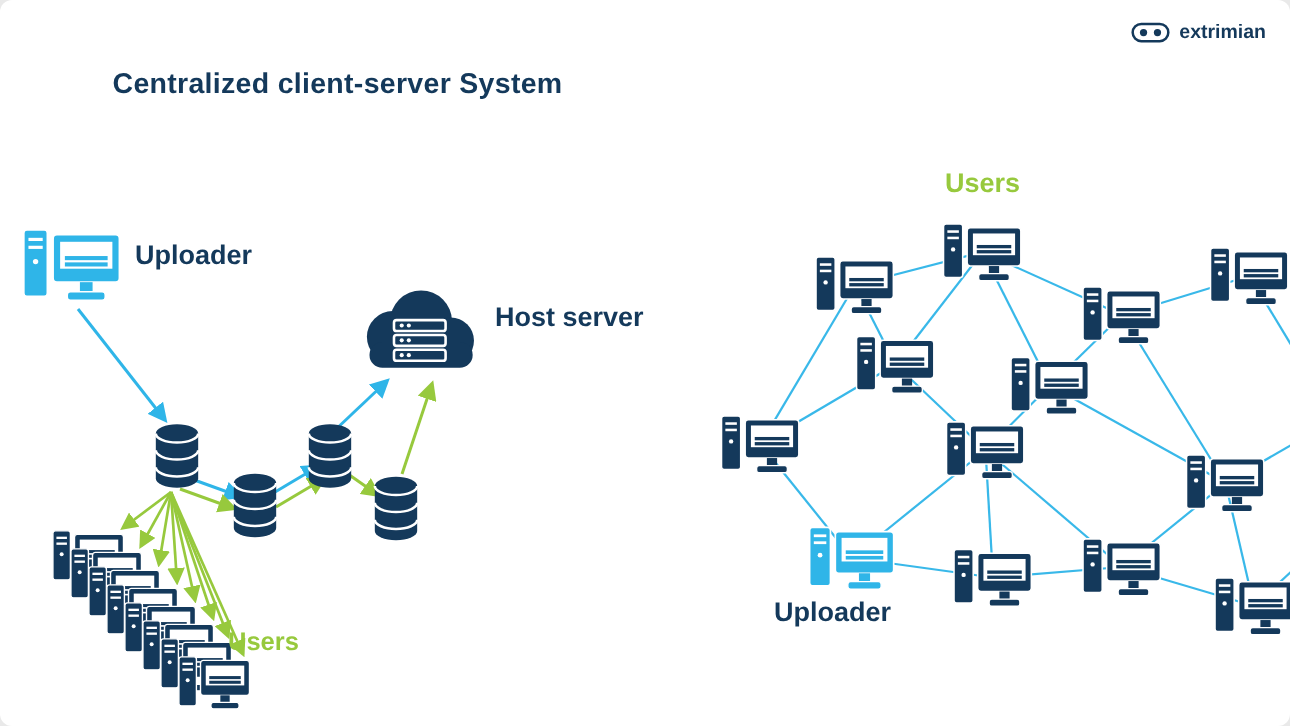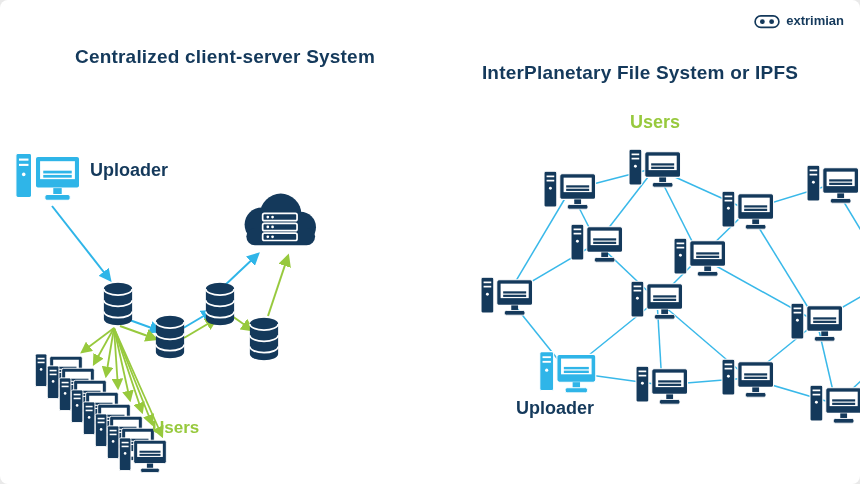--- a/index.html
+++ b/index.html
@@ -139,31 +139,31 @@
   </svg>
 
   <div class="logo">
     <svg class="abs-ico" width="26" height="17" viewBox="0 0 28 18">
         <use href="#sym-goggles"></use>
       </svg>
     <span class="logo-text">extrimian</span>
   </div>
 
   <div class="title" style="left:10px;top:46px;width:430px;">Centralized client-server System</div>
-  <div class="title" style="left:440px;top:62px;width:400px;">InterPlanetary File System or IPFS</div>
 
   <svg class="icon cyan-icon" style="left:14px;top:148px;" width="68" height="57" viewBox="0 0 64 54">
       <use href="#sym-computer"></use>
     </svg>
   <div class="label" style="left:90px;top:160px;">Uploader</div>
 
   <svg class="icon navy-icon" style="left:236px;top:190px;" width="86" height="64" viewBox="0 0 100 74">
       <use href="#sym-cloud"></use>
     </svg>
   <div class="label" style="left:330px;top:202px;line-height:18px;">
+    <div>Host server</div>
   </div>
 
   <svg class="icon navy-icon" style="left:102px;top:281px;" width="32" height="46" viewBox="0 0 34 46">
       <use href="#sym-db"></use>
     </svg>
   <svg class="icon navy-icon" style="left:154px;top:314px;" width="32" height="46" viewBox="0 0 34 46">
       <use href="#sym-db"></use>
     </svg>
   <svg class="icon navy-icon" style="left:204px;top:281px;" width="32" height="46" viewBox="0 0 34 46">
       <use href="#sym-db"></use>

